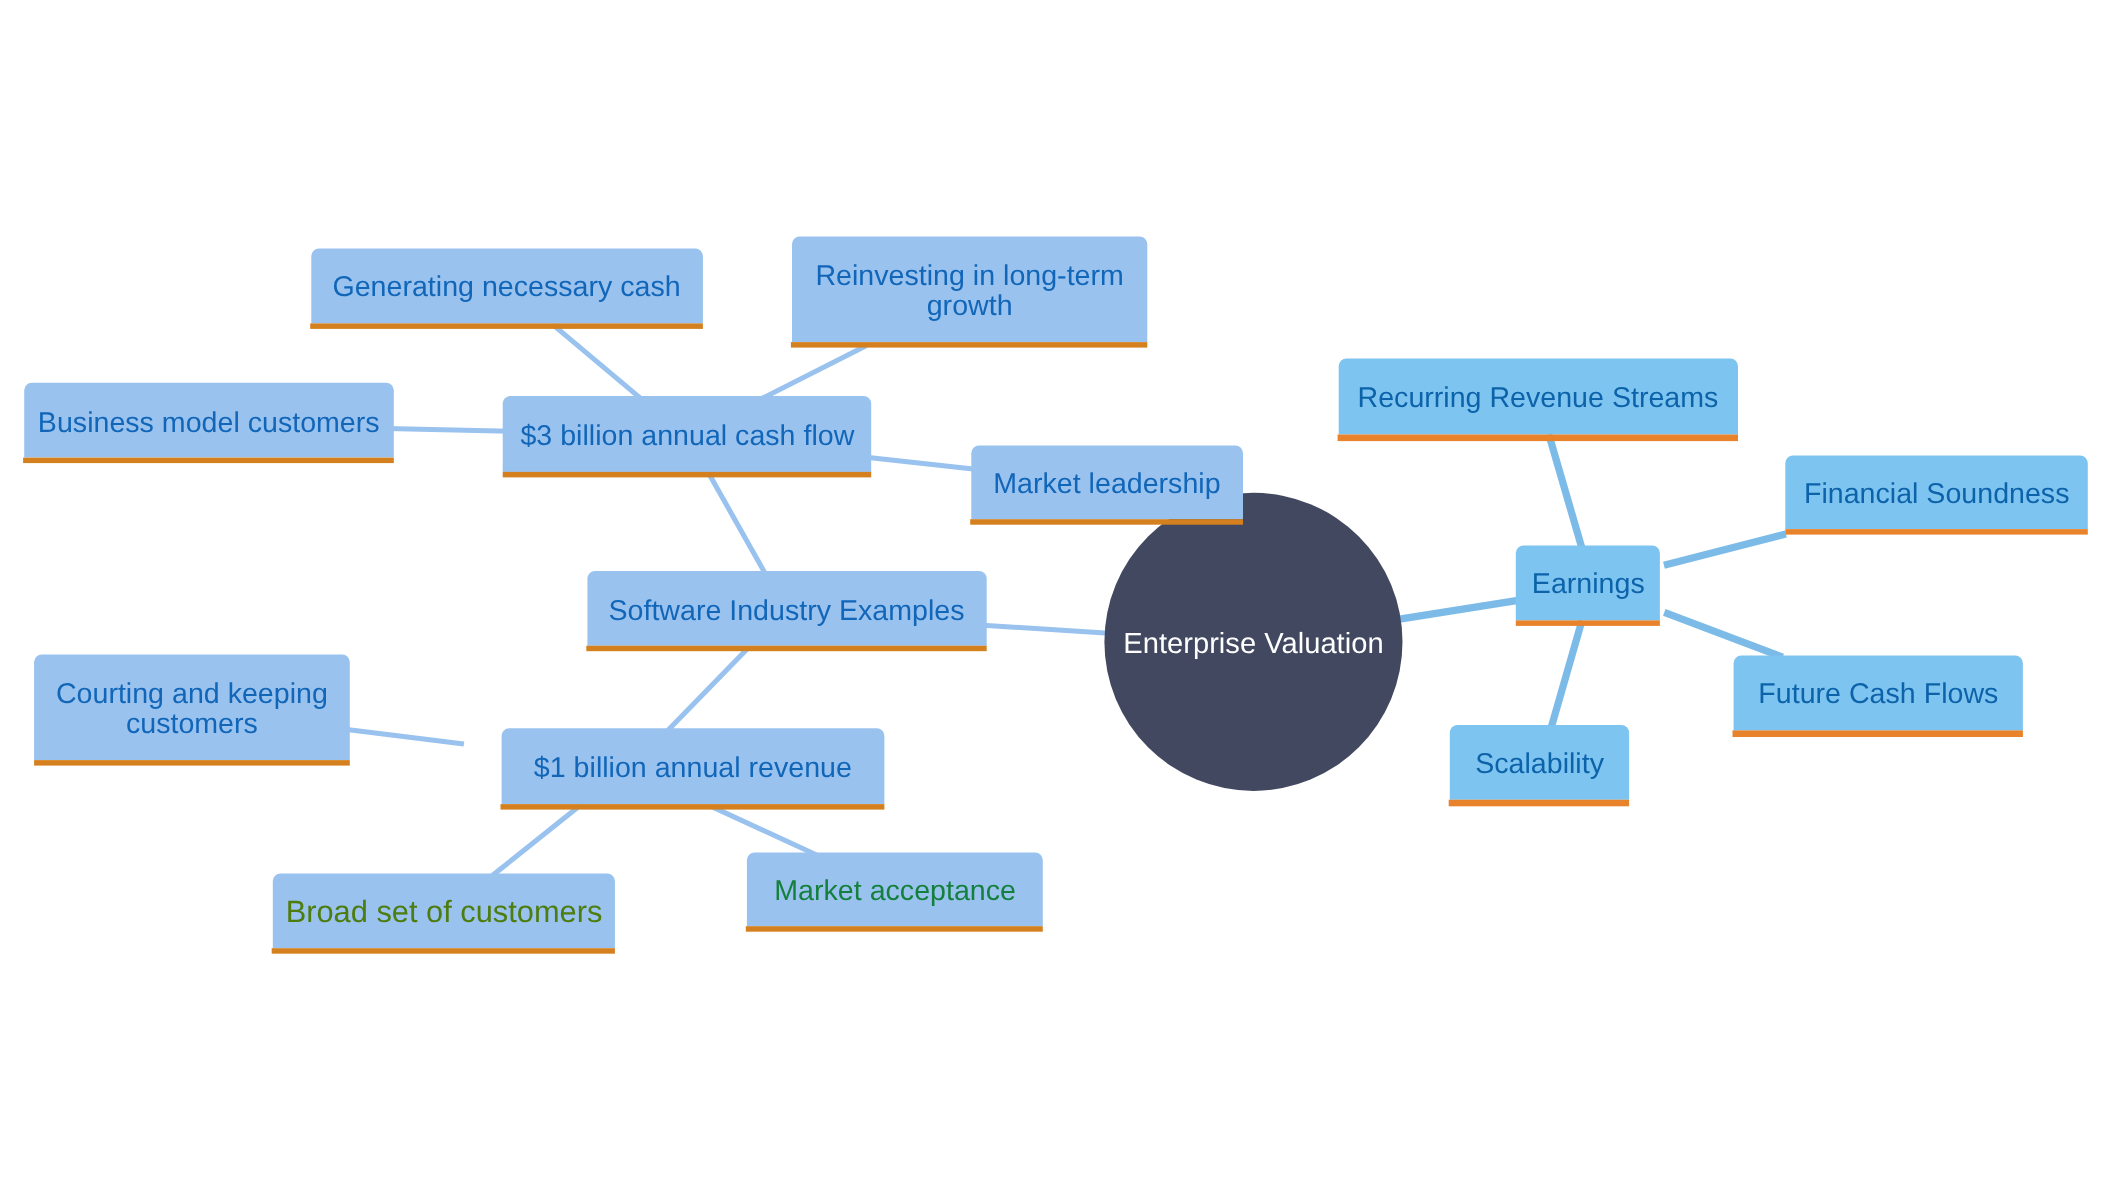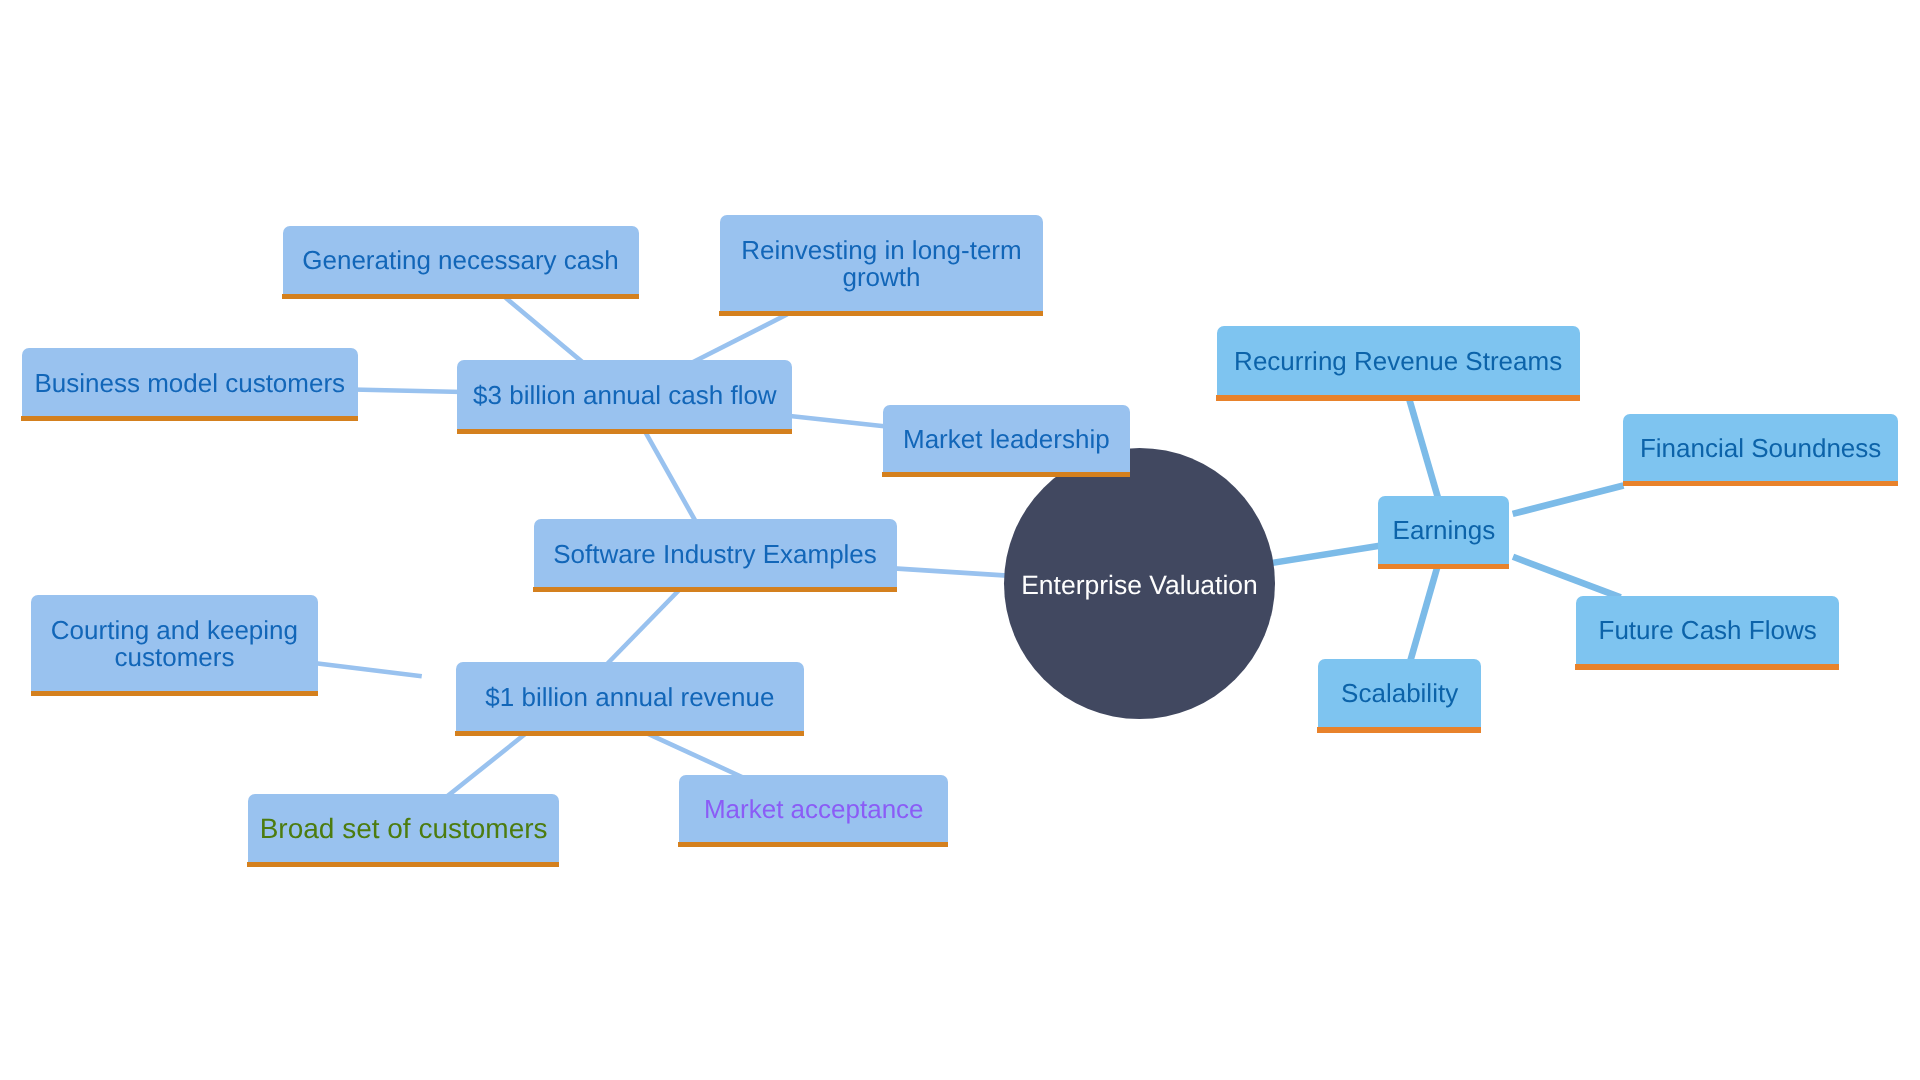--- a/index.html
+++ b/index.html
@@ -85,21 +85,21 @@
         <div class="label" style="color:#1266b8;font-size:26px;line-height:27px;transform:translateY(1.4px)">$1 billion annual revenue</div>
       </div>
       <div class="node" style="left: 248.2px; top: 793.5px; width: 310.9px; height: 68.3px;">
         <div class="plate" style="background:#99c2ef"></div>
         <div class="accent" style="background:#d4801e;top:68.3px;height:5px"></div>
         <div class="label" style="color:#4d7c0f;font-size:28px;line-height:27px;transform:translateY(1.4px)">Broad set of customers</div>
       </div>
       <div class="node" style="left: 679.2px; top: 774.7px; width: 269.1px; height: 67.5px;">
         <div class="plate" style="background:#99c2ef"></div>
         <div class="accent" style="background:#d4801e;top:67.5px;height:5px"></div>
-        <div class="label" style="color:#8b5cf6;font-size:26px;line-height:27px;transform:translateY(1.4px)">Market acceptance</div>
+        <div class="label" style="color:#15803d;font-size:26px;line-height:27px;transform:translateY(1.4px)">Market acceptance</div>
       </div>
       <div class="node" style="left: 1216.7px; top: 326.3px; width: 362.9px; height: 69.1px; padding-left: 40px;">
         <div class="plate" style="background:#7ec4f0"></div>
         <div class="accent" style="background:#e8822b;top:69.1px;height:5.7px"></div>
         <div class="label" style="color:#0d63a9;font-size:26px;line-height:27px;transform:translateY(1.4px)">Recurring Revenue Streams</div>
       </div>
       <div class="node" style="left: 1623.4px; top: 413.5px; width: 274.5px; height: 67.2px;">
         <div class="plate" style="background:#7ec4f0"></div>
         <div class="accent" style="background:#e8822b;top:67.2px;height:5.7px"></div>
         <div class="label" style="color:#0d63a9;font-size:26px;line-height:27px;transform:translateY(1.4px)">Financial Soundness</div>

